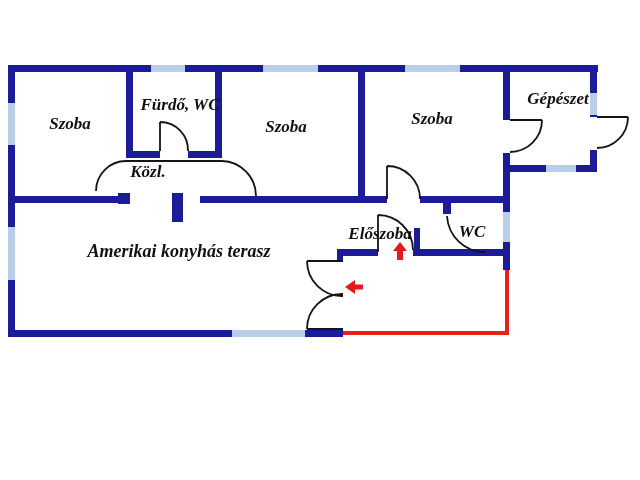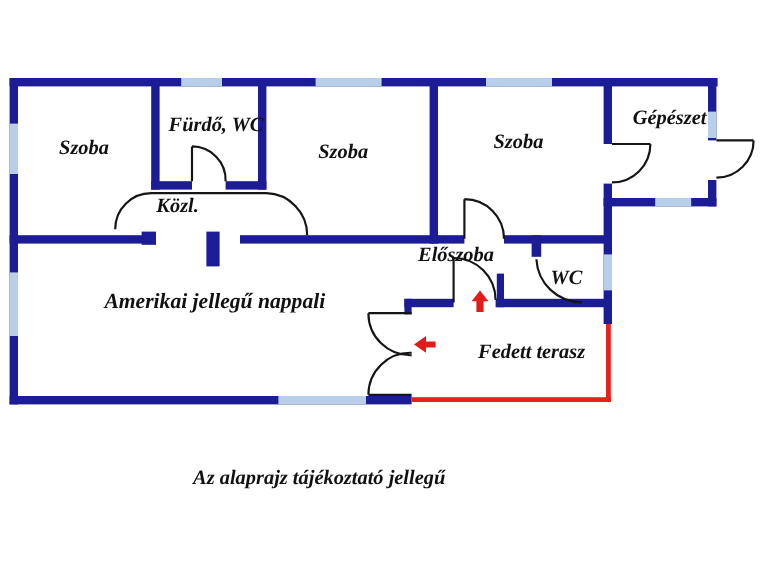--- a/index.html
+++ b/index.html
@@ -79,19 +79,17 @@
     <path class="arrow" d="M400,242 L407,251 L403,251 L403,260 L397,260 L397,251 L393,251 Z"></path>
     <path class="arrow" d="M345,287 L355,280 L355,284.5 L363,284.5 L363,289.5 L355,289.5 L355,294 Z"></path>
   </svg>
 
   <span class="lbl" style="left:70px;top:123px">Szoba</span>
   <span class="lbl" style="left:180px;top:104px">Fürdő, WC</span>
   <span class="lbl" style="left:148px;top:171px">Közl.</span>
   <span class="lbl" style="left:286px;top:126px">Szoba</span>
   <span class="lbl" style="left:432px;top:118px">Szoba</span>
   <span class="lbl" style="left:558px;top:98px">Gépészet</span>
-  <span class="lbl" style="left:380px;top:212px">Előszoba</span>
+  <span class="lbl" style="left:380px;top:233px">Előszoba</span>
   <span class="lbl" style="left:472px;top:231px">WC</span>
-  <span class="lbl big" style="left:179px;top:251px">Amerikai jellegű nappali</span>
-  <span class="lbl" style="left:443px;top:293px">Fedett terasz</span>
+  <span class="lbl big" style="left:179px;top:251px">Amerikai konyhás terasz</span>
 
-  <span class="lbl" style="left:266px;top:398px">Az alaprajz tájékoztató jellegű</span>
 </div>
 
 </body></html>

